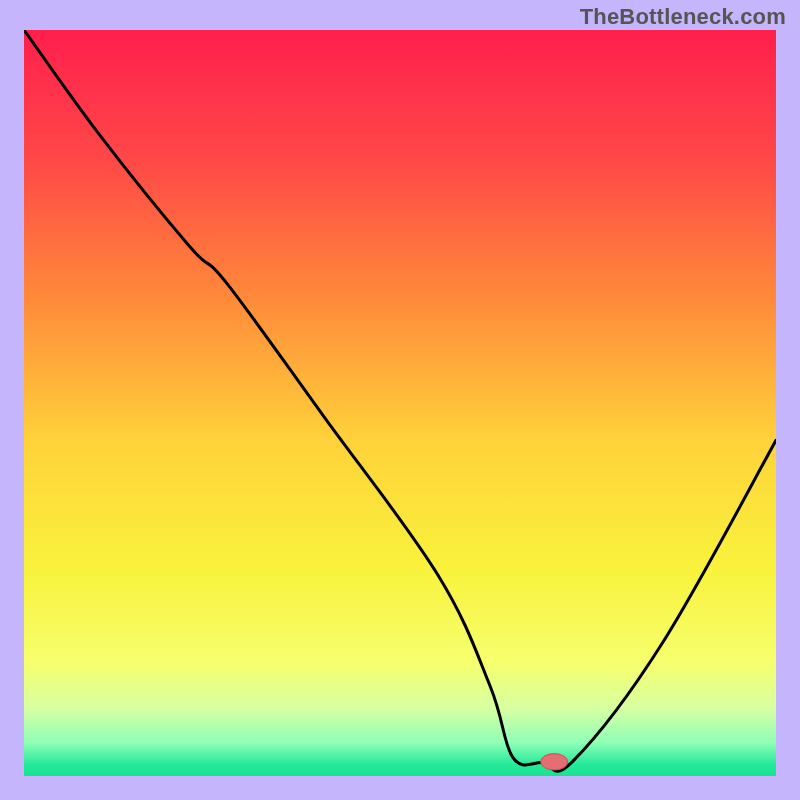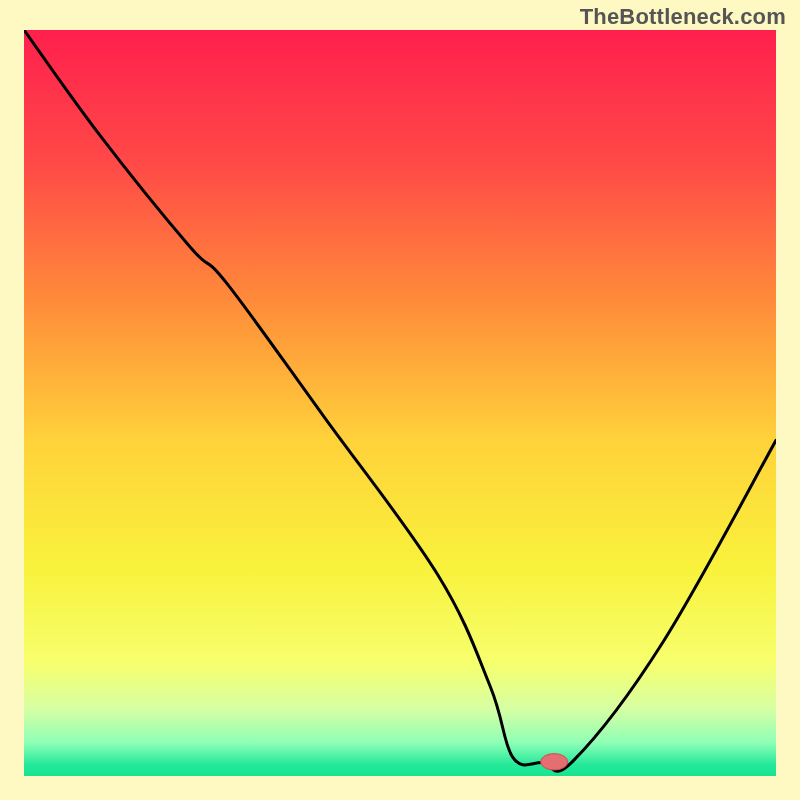--- a/index.html
+++ b/index.html
@@ -8,21 +8,21 @@
     width: 800px;
     height: 800px;
     background: #000;
     overflow: hidden;
     font-family: Arial, Helvetica, sans-serif;
   }
   .frame {
     position: relative;
     width: 800px;
     height: 800px;
-    background: #fef9c3;
+    background: #c4b5fd;
   }
   .watermark {
     position: absolute;
     top: 4px;
     right: 14px;
     color: #555;
     font-size: 22px;
     font-weight: 600;
     letter-spacing: 0.2px;
     user-select: none;

